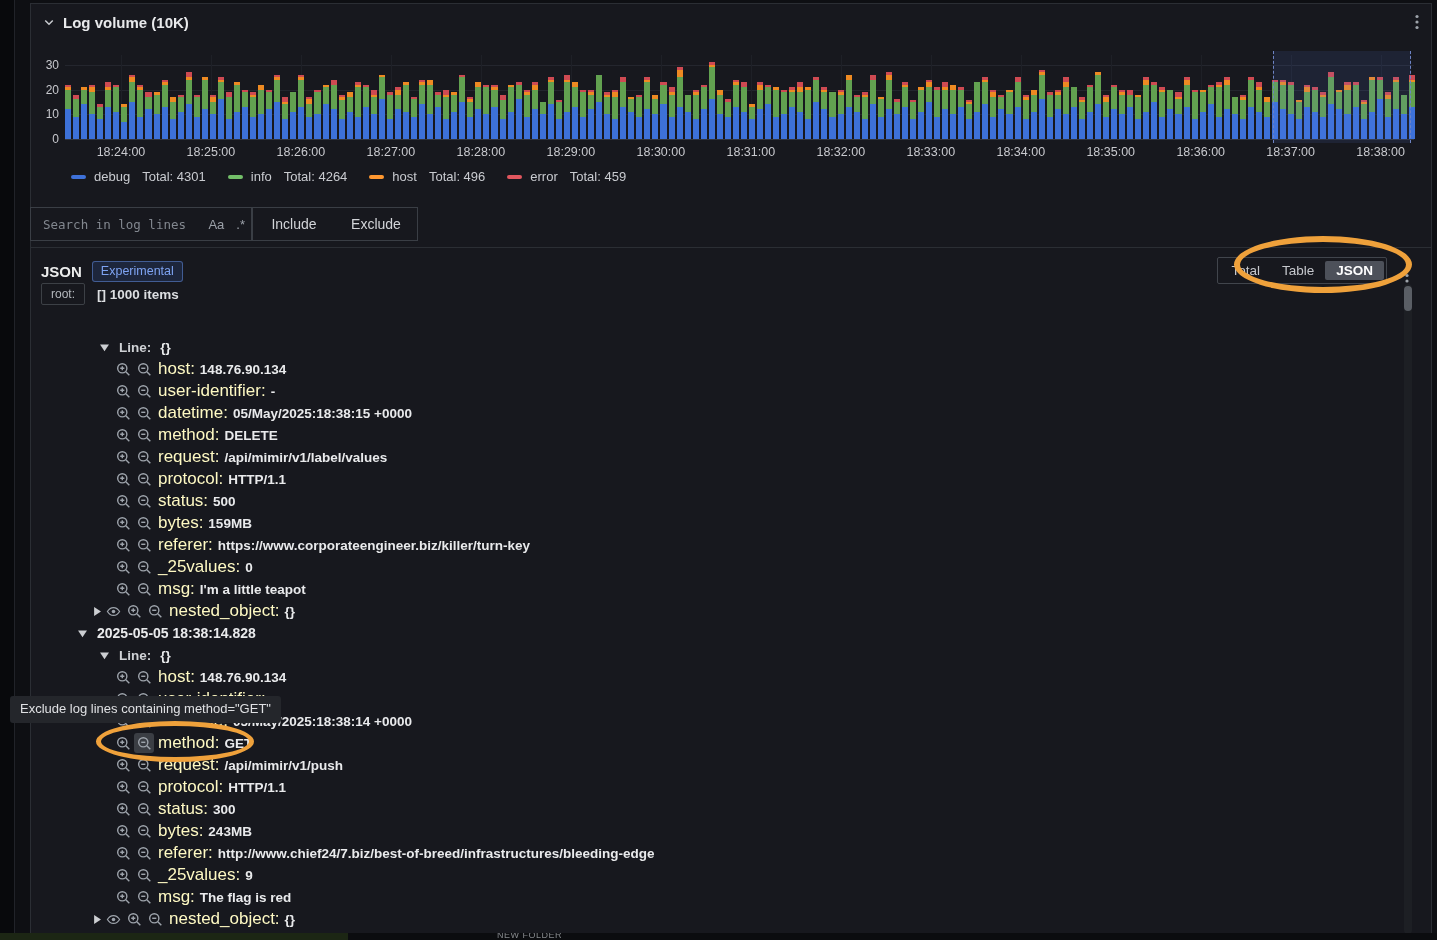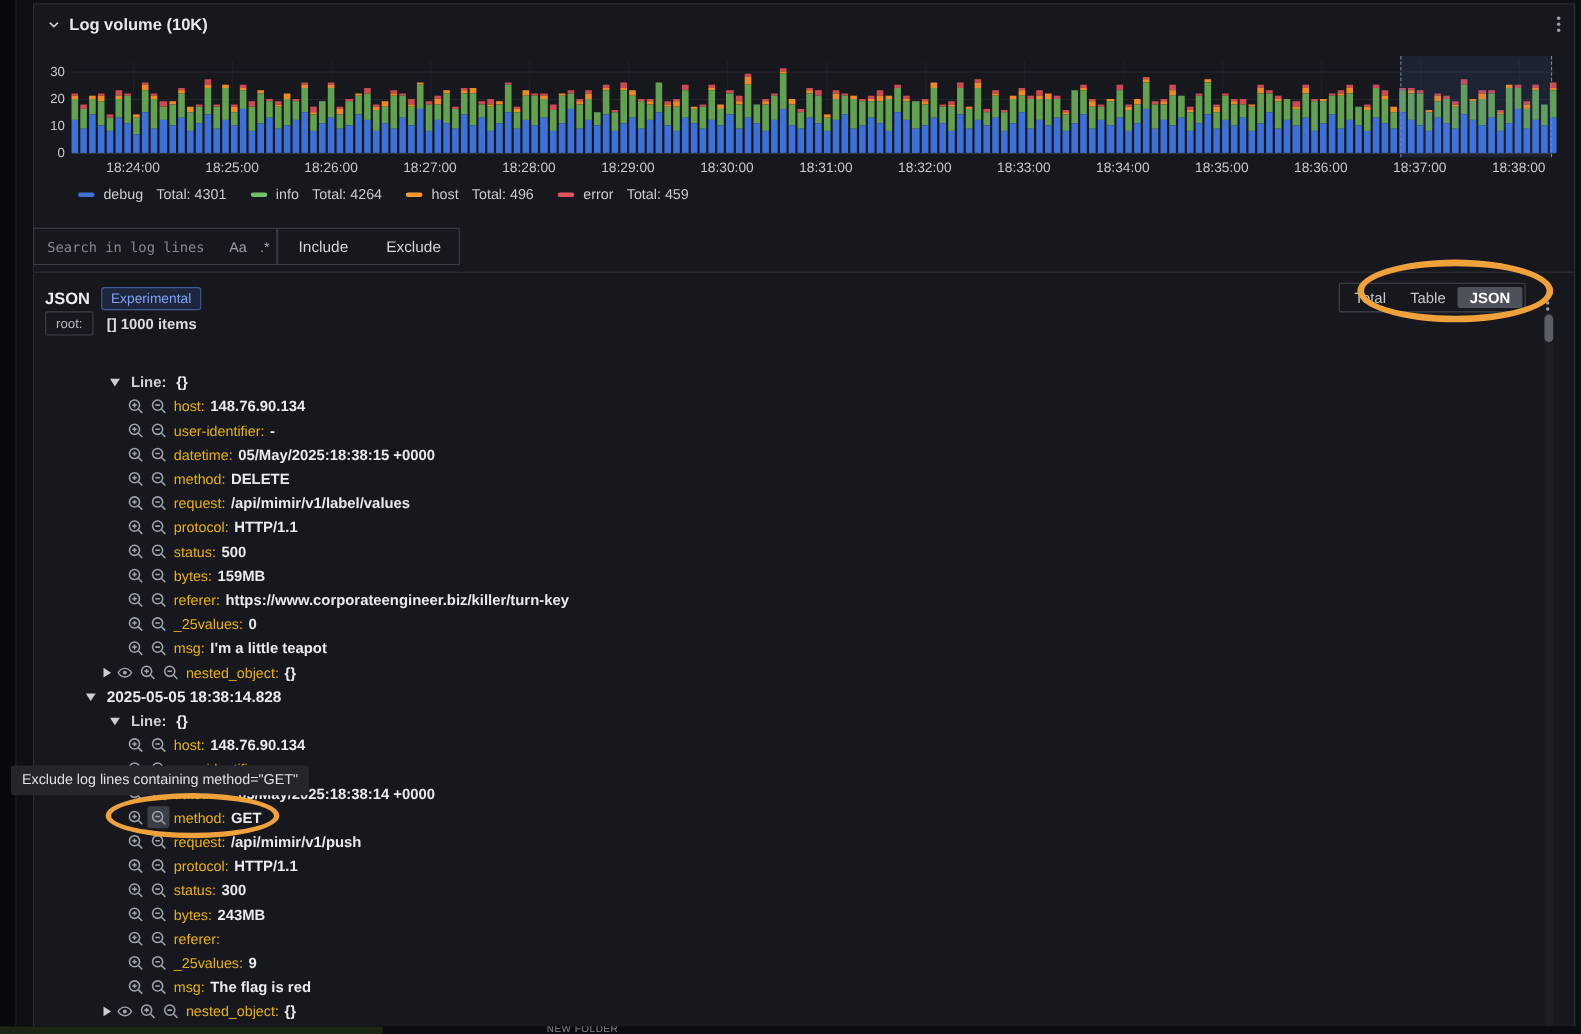--- a/index.html
+++ b/index.html
@@ -57,21 +57,21 @@
   .root-val { margin-left:12px; font-size:13.5px; font-weight:600; color:#dcdee1; }
 
   .tree { position:absolute; left:0; top:65px; right:28px; height:621px; overflow:hidden; }
   .trow { position:absolute; left:0; right:0; height:22px; display:flex; align-items:center; }
   .tri { display:inline-flex; width:14px; justify-content:center; cursor:pointer; }
   .ficon { display:inline-flex; align-items:center; justify-content:center; width:20px; height:20px; border-radius:3px; cursor:pointer; margin-right:1px; }
   .ficon.hov { background:#3b3e44; }
   .ts { font-size:14px; font-weight:700; color:#e9eaec; margin-left:8px; }
   .lkey { font-size:13.5px; font-weight:600; color:#cfd1d5; margin-left:8px; }
   .lval { font-size:13.5px; font-weight:700; color:#e9eaec; margin-left:9px; }
-  .fkey { font-size:13px; color:#eab308; margin-left:3px; }
+  .fkey { font-size:17px; color:#fef9c3; margin-left:3px; }
   .fval { font-size:13.5px; font-weight:600; color:#e9eaec; margin-left:5px; white-space:nowrap; }
 
   .scrollbar { position:absolute; right:19px; top:36px; bottom:6px; width:8px; background:#1d1f24; border-radius:4px; }
   .thumb { position:absolute; left:0; top:2px; width:8px; height:25px; background:#5a5e65; border-radius:4px; cursor:pointer; }
 
   
   .tooltip { position:absolute; left:10px; top:696px; height:27px; line-height:26px; padding:0 10px; background:#24262b; color:#dfe0e3; font-size:13px; border-radius:3px; z-index:50; white-space:nowrap; }
   .halo { position:absolute; border:6px solid #efa13b; border-radius:50%; z-index:60; pointer-events:none; }
   .halo-toggle { left:1234px; top:236px; width:178px; height:57px; }
   .halo-method { left:96px; top:721px; width:158px; height:41px; border-width:5px; }
@@ -1513,20 +1513,21 @@
           </svg>
         </span>
         <span class="ficon">
           <svg width="15" height="15" viewBox="0 0 16 16" fill="none" stroke="#9ea4ac" stroke-width="1.5">
             <circle cx="6.7" cy="6.7" r="4.9"></circle>
             <path d="M10.5 10.5L14.2 14.2"></path>
             <path d="M4.5 6.7h4.4"></path>
           </svg>
         </span>
         <span class="fkey">referer:</span>
+        <span class="fval">http://www.chief24/7.biz/best-of-breed/infrastructures/bleeding-edge</span>
       </div>
       <div class="trow" style="top: 551px; padding-left: 82px;">
         <span class="ficon">
           <svg width="15" height="15" viewBox="0 0 16 16" fill="none" stroke="#9ea4ac" stroke-width="1.5">
             <circle cx="6.7" cy="6.7" r="4.9"></circle>
             <path d="M10.5 10.5L14.2 14.2"></path>
             <path d="M4.5 6.7h4.4M6.7 4.5v4.4"></path>
           </svg>
         </span>
         <span class="ficon">

